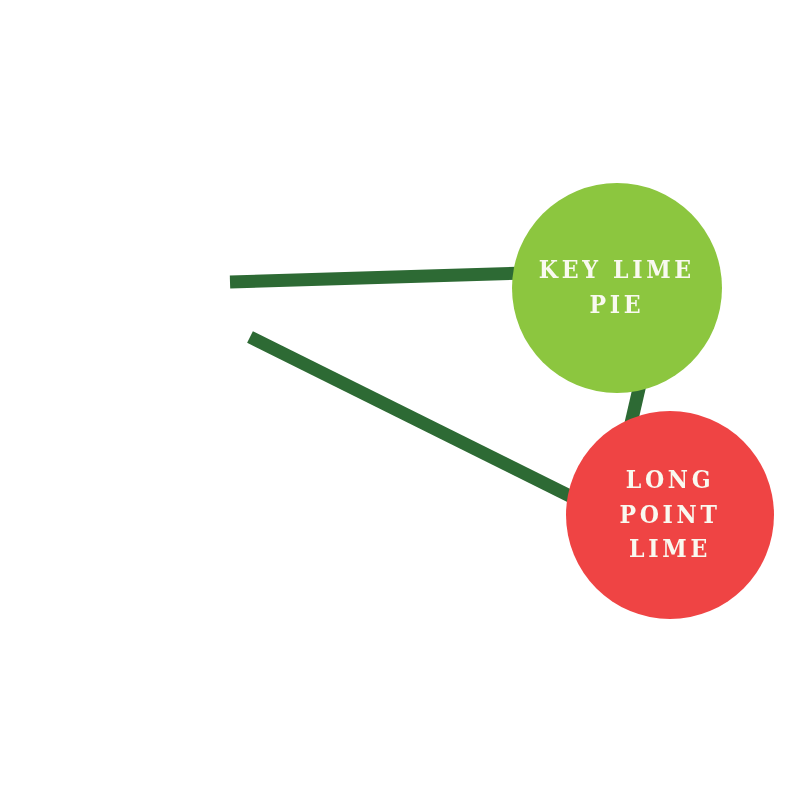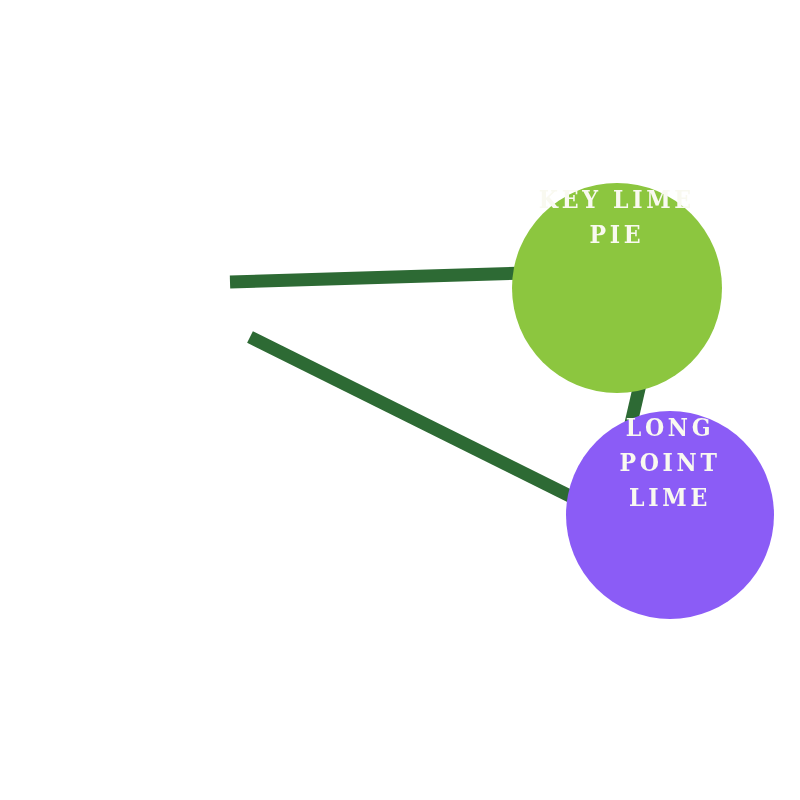--- a/index.html
+++ b/index.html
@@ -21,21 +21,21 @@
     top: 0;
     width: 800px;
     height: 800px;
   }
   .graph-node {
     position: absolute;
     border-radius: 50%;
     display: flex;
     flex-direction: column;
     align-items: center;
-    justify-content: flex-start;
+    justify-content: center;
     text-align: center;
     box-sizing: border-box;
   }
   .node-label {
     font-weight: bold;
     font-size: 24px;
     letter-spacing: 4px;
     line-height: 1.45;
     white-space: nowrap;
     transform: scaleX(0.92);
@@ -53,20 +53,20 @@
       <line x1="250" y1="337" x2="610" y2="516" stroke="#2d6a34" stroke-width="13" stroke-linecap="butt"></line>
       <line x1="641" y1="380" x2="629" y2="432" stroke="#2d6a34" stroke-width="13" stroke-linecap="butt"></line>
     </svg>
 
     <div class="graph-node" style="left: 512px; top: 183px; width: 210px; height: 210px; background: rgb(140, 198, 63);">
       <div class="node-label" style="color: rgb(249, 249, 240);">
         <span class="node-label-line">KEY LIME</span>
         <span class="node-label-line">PIE</span>
       </div>
     </div>
-    <div class="graph-node" style="left: 566px; top: 411px; width: 208px; height: 208px; background: #8b5cf6;">
+    <div class="graph-node" style="left: 566px; top: 411px; width: 208px; height: 208px; background: #ef4444;">
       <div class="node-label" style="color: rgb(249, 249, 240);">
         <span class="node-label-line">LONG</span>
         <span class="node-label-line">POINT</span>
         <span class="node-label-line">LIME</span>
       </div>
     </div>
   </div>
 
 </body></html>

